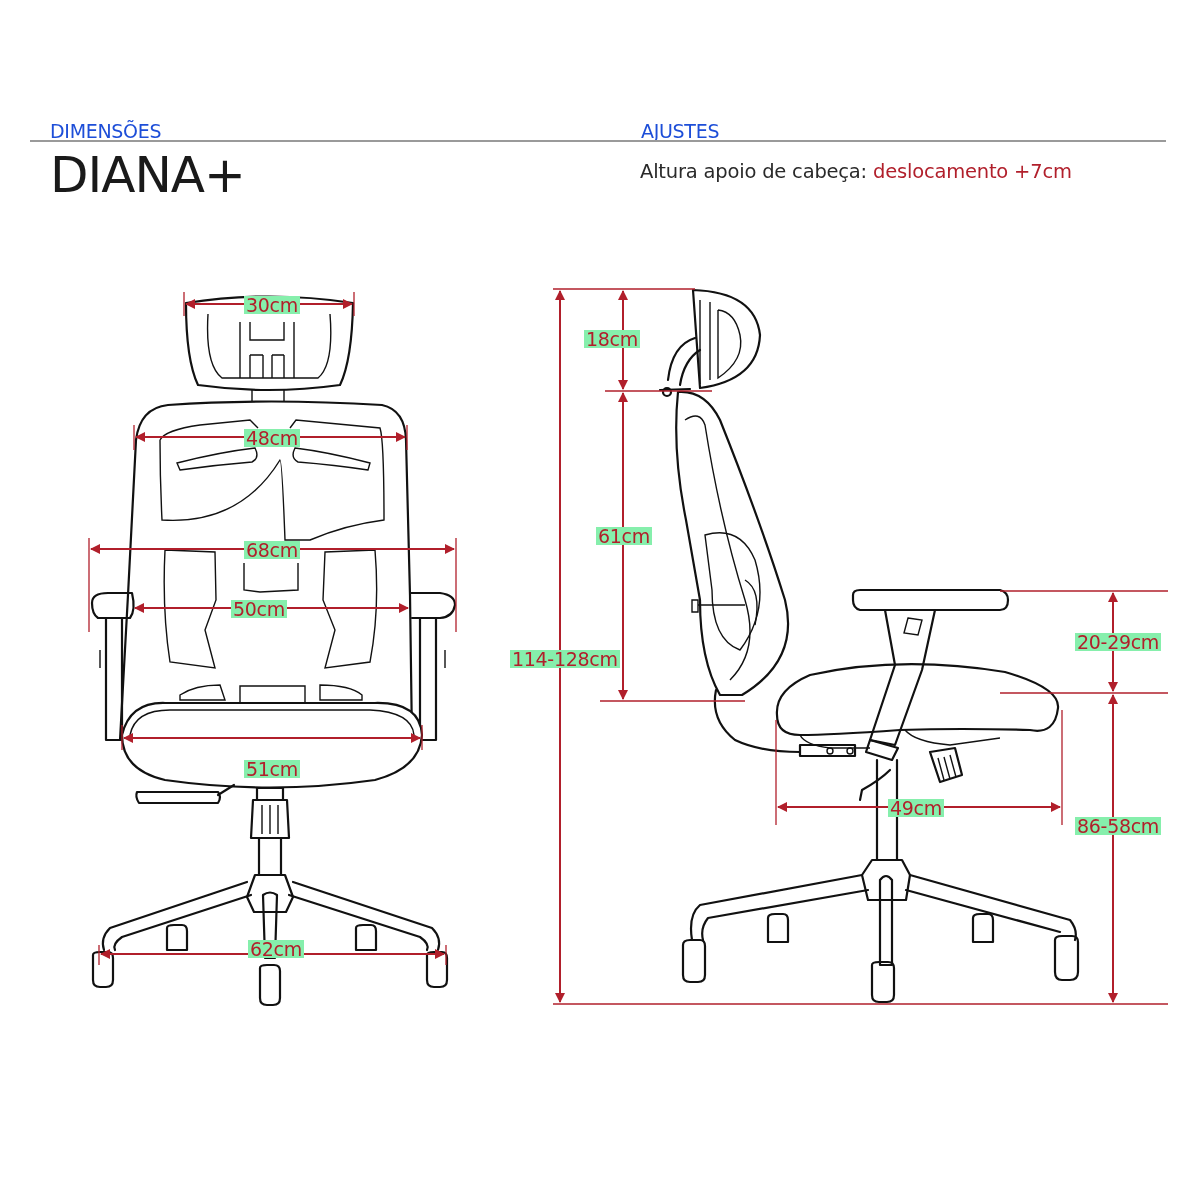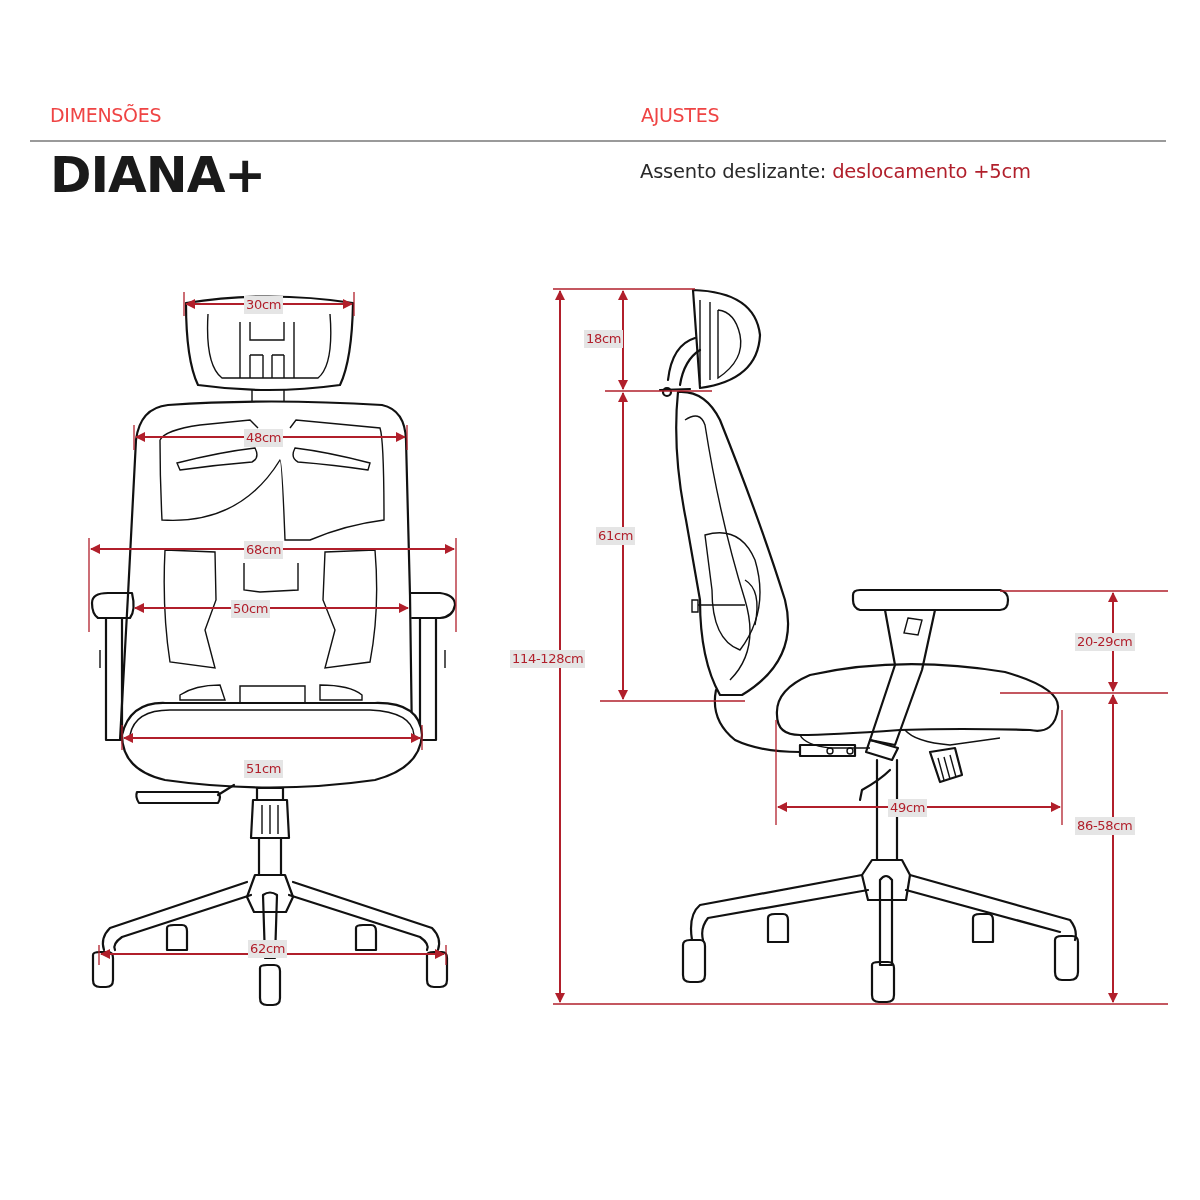--- a/index.html
+++ b/index.html
@@ -1,42 +1,42 @@
 <!DOCTYPE html>
 <html style="--accent: #b11f2b;"><head>
 <meta charset="utf-8">
 <style>
   html, body { margin: 0; padding: 0; background: #ffffff; }
   body { width: 1200px; height: 1200px; position: relative; overflow: hidden; font-family: "DejaVu Sans", sans-serif; color: #1e1e1e; }
-  .section-label { position: absolute; top: 104px; font-size: 19px; font-weight: normal; color: #ef4444; letter-spacing: -0.3px; }
+  .section-label { position: absolute; top: 120px; font-size: 19px; font-weight: normal; color: #1d4ed8; letter-spacing: -0.3px; }
   .divider { position: absolute; top: 140px; left: 30px; width: 1136px; height: 2px; background: #9a9a9a; }
-  .model-title { position: absolute; left: 50px; top: 146px; font-size: 50px; font-weight: bold; color: #1a1a1a; letter-spacing: -1px; }
+  .model-title { position: absolute; left: 50px; top: 146px; font-size: 50px; font-weight: normal; color: #1a1a1a; letter-spacing: -1px; }
   .adjust-list { position: absolute; left: 640px; top: 158px; font-size: 19.5px; line-height: 27px; color: #2a2a2a; letter-spacing: -0.2px; }
   .adjust-row { white-space: nowrap; }
   .hl { color: var(--accent); }
   svg.drawing { position: absolute; left: 0; top: 0; }
   .ch { fill: none; stroke: #111; stroke-width: 2.2; stroke-linejoin: round; stroke-linecap: round; }
   .chw { fill: #fff; stroke: #111; stroke-width: 2.2; stroke-linejoin: round; }
   .thin { fill: none; stroke: #111; stroke-width: 1.4; }
   .dim { stroke: var(--accent); stroke-width: 2; fill: none; }
   .dimthin { stroke: var(--accent); stroke-width: 1.3; fill: none; }
-  .dimlabel { position: absolute; font-size: 13px; color: var(--accent); background: #e5e5e5; padding: 0 2px; white-space: nowrap; line-height: 18px; letter-spacing: -0.3px; }
+  .dimlabel { position: absolute; font-size: 19px; color: var(--accent); background: #86efac; padding: 0 2px; white-space: nowrap; line-height: 18px; letter-spacing: -0.3px; }
 </style>
 </head>
 <body>
 
 <div class="section-label" style="left:50px">DIMENSÕES</div>
 <div class="section-label" style="left:641px">AJUSTES</div>
 <div class="divider"></div>
 <div class="model-title">DIANA+</div>
 
 <div class="adjust-list">
   <div class="adjust-row">
-    <span>Assento deslizante:</span>
-    <span class="hl">deslocamento +5cm</span>
+    <span>Altura apoio de cabeça:</span>
+    <span class="hl">deslocamento +7cm</span>
   </div>
 </div>
 
 <svg class="drawing" width="1200" height="1200" viewBox="0 0 1200 1200">
   <defs>
     <marker id="arr" viewBox="0 0 10 10" refX="9" refY="5" markerWidth="5" markerHeight="5" orient="auto-start-reverse">
       <path d="M0,0 L10,5 L0,10 z" fill="#b11f2b"></path>
     </marker>
   </defs>
 

